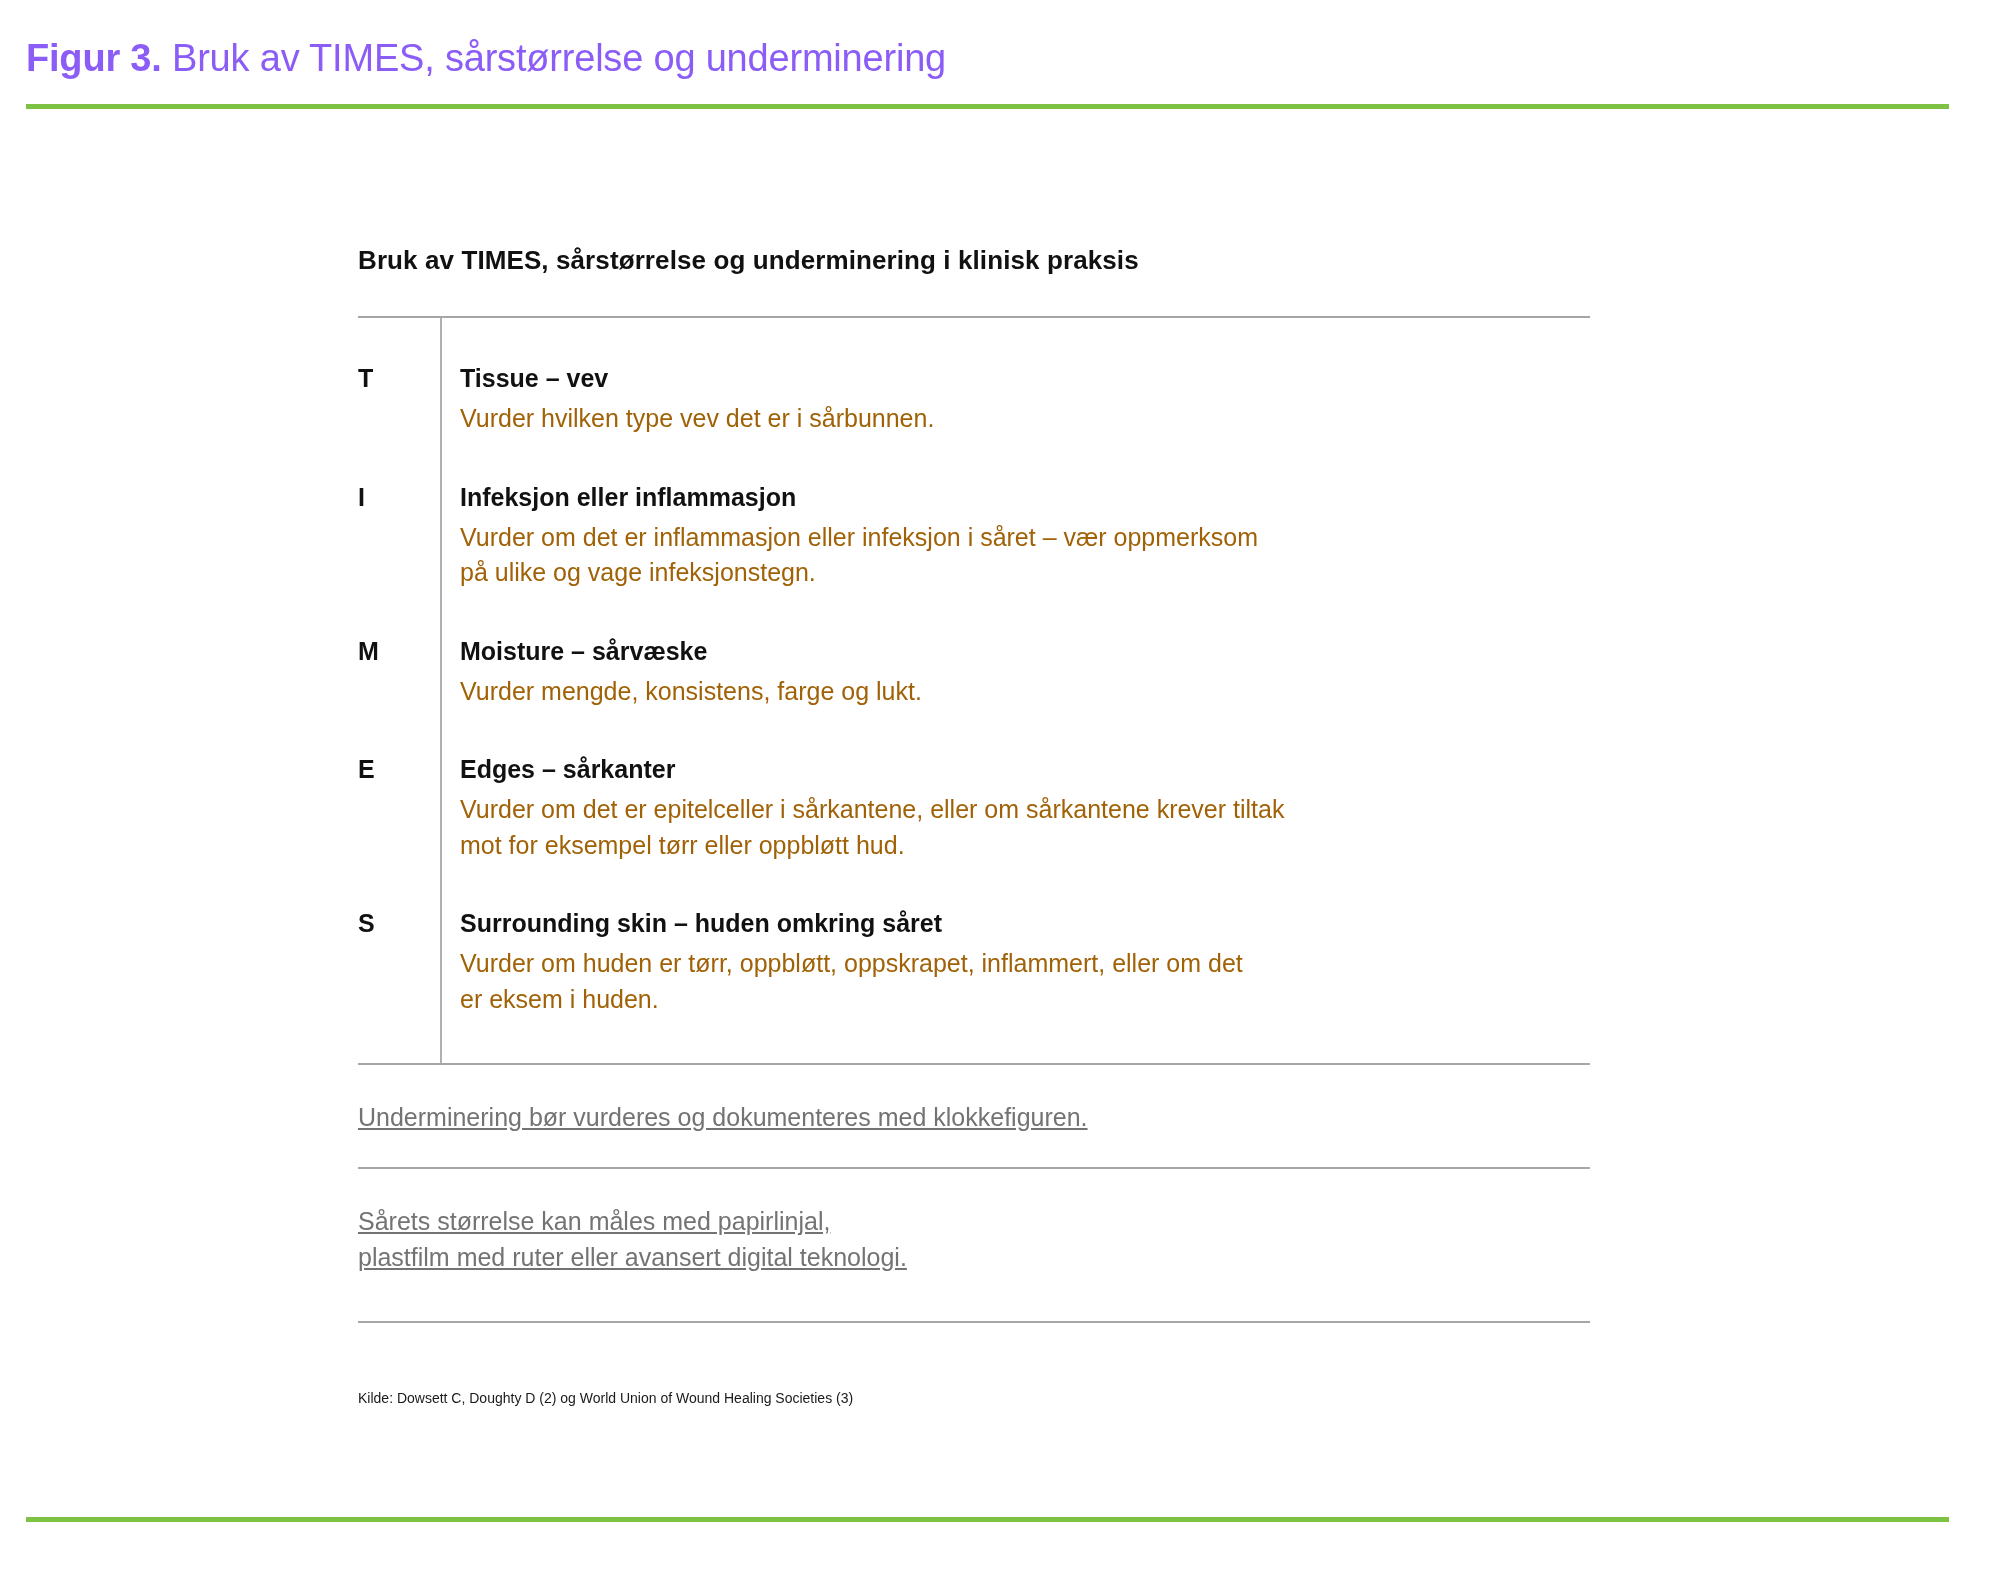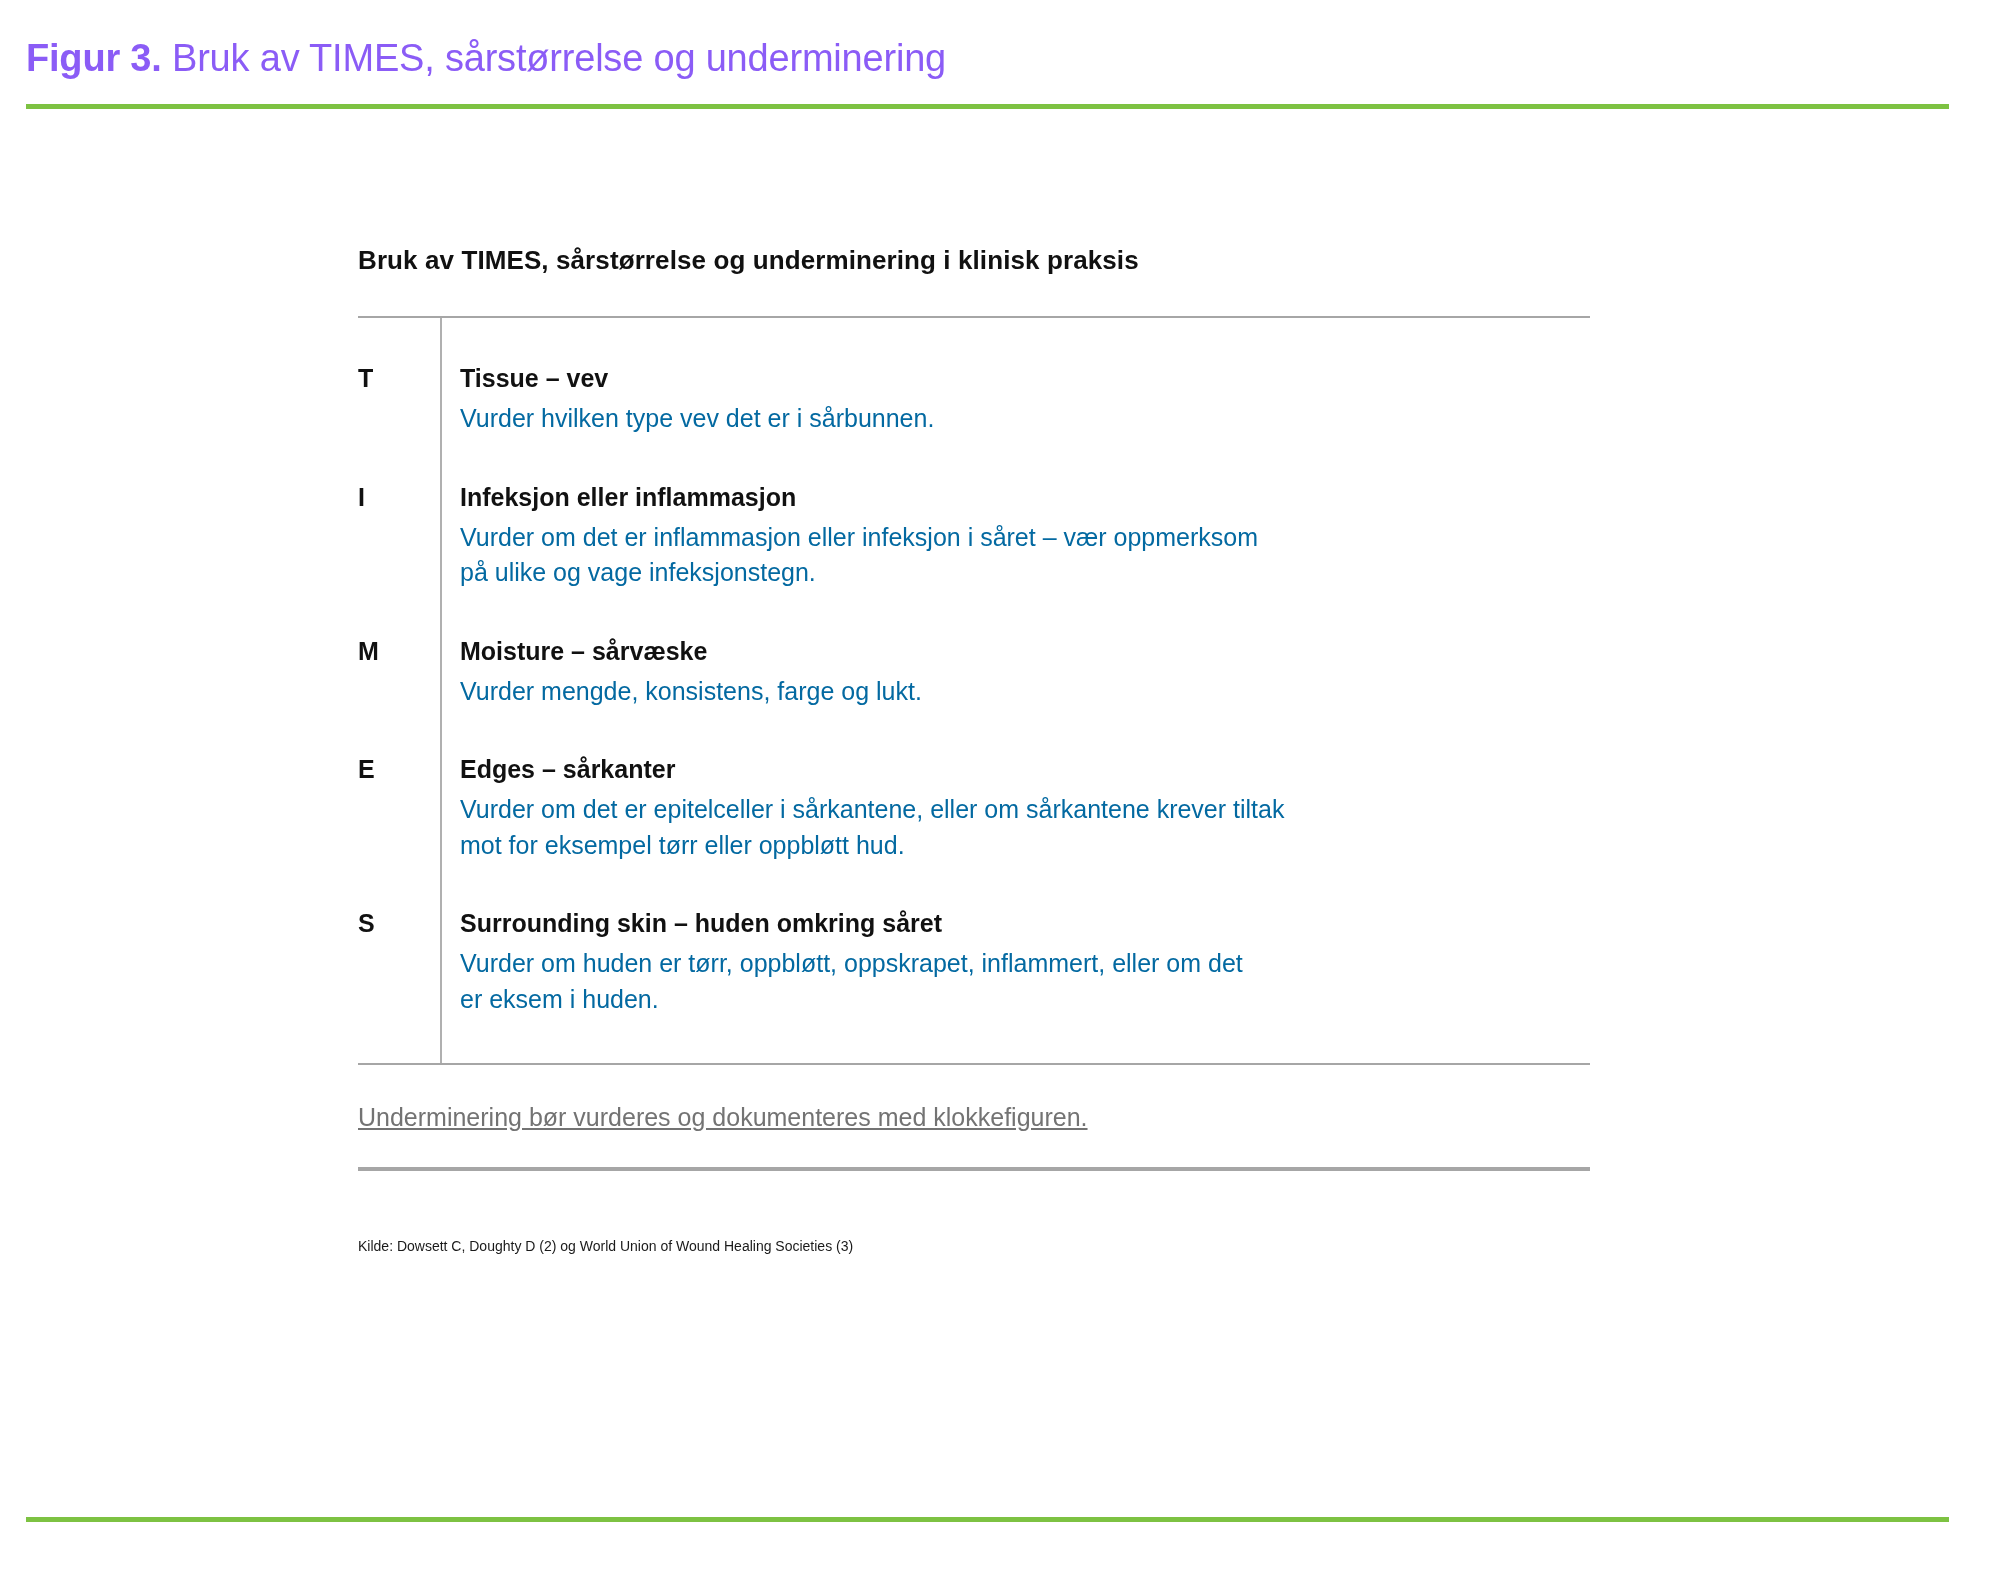--- a/index.html
+++ b/index.html
@@ -101,21 +101,21 @@
   .times-row .term {
     font-size: 25px;
     font-weight: bold;
     color: #111111;
     line-height: 1.28;
     margin: 0;
   }
   .times-row .desc {
     font-size: 25px;
     font-weight: normal;
-    color: #0369a1;
+    color: #a16207;
     line-height: 1.42;
     margin: 7px 0 0 0;
   }
   .times-row .desc .l2 { display: block; }
 
   .row-spacer-sm { height: 44px; }
   .row-spacer-lg { height: 44px; }
   .row-pad-bottom { height: 46px; }
 
   
@@ -216,19 +216,23 @@
 
     <div class="row-pad-bottom"></div>
   </div>
 
   <div class="rule-grey"></div>
 
   <div class="note-block note-1">Underminering bør vurderes og dokumenteres med klokkefiguren.</div>
 
   <div class="rule-grey"></div>
 
+  <div class="note-block note-2">
+    <span>Sårets størrelse kan måles med papirlinjal,</span>
+    <span class="l2">plastfilm med ruter eller avansert digital teknologi.</span>
+  </div>
 
   <div class="rule-grey"></div>
 
   <div class="source">Kilde: Dowsett C, Doughty D (2) og World Union of Wound Healing Societies (3)</div>
 </div>
 
 <div class="rule-green bottom"></div>
 
 </body></html>

